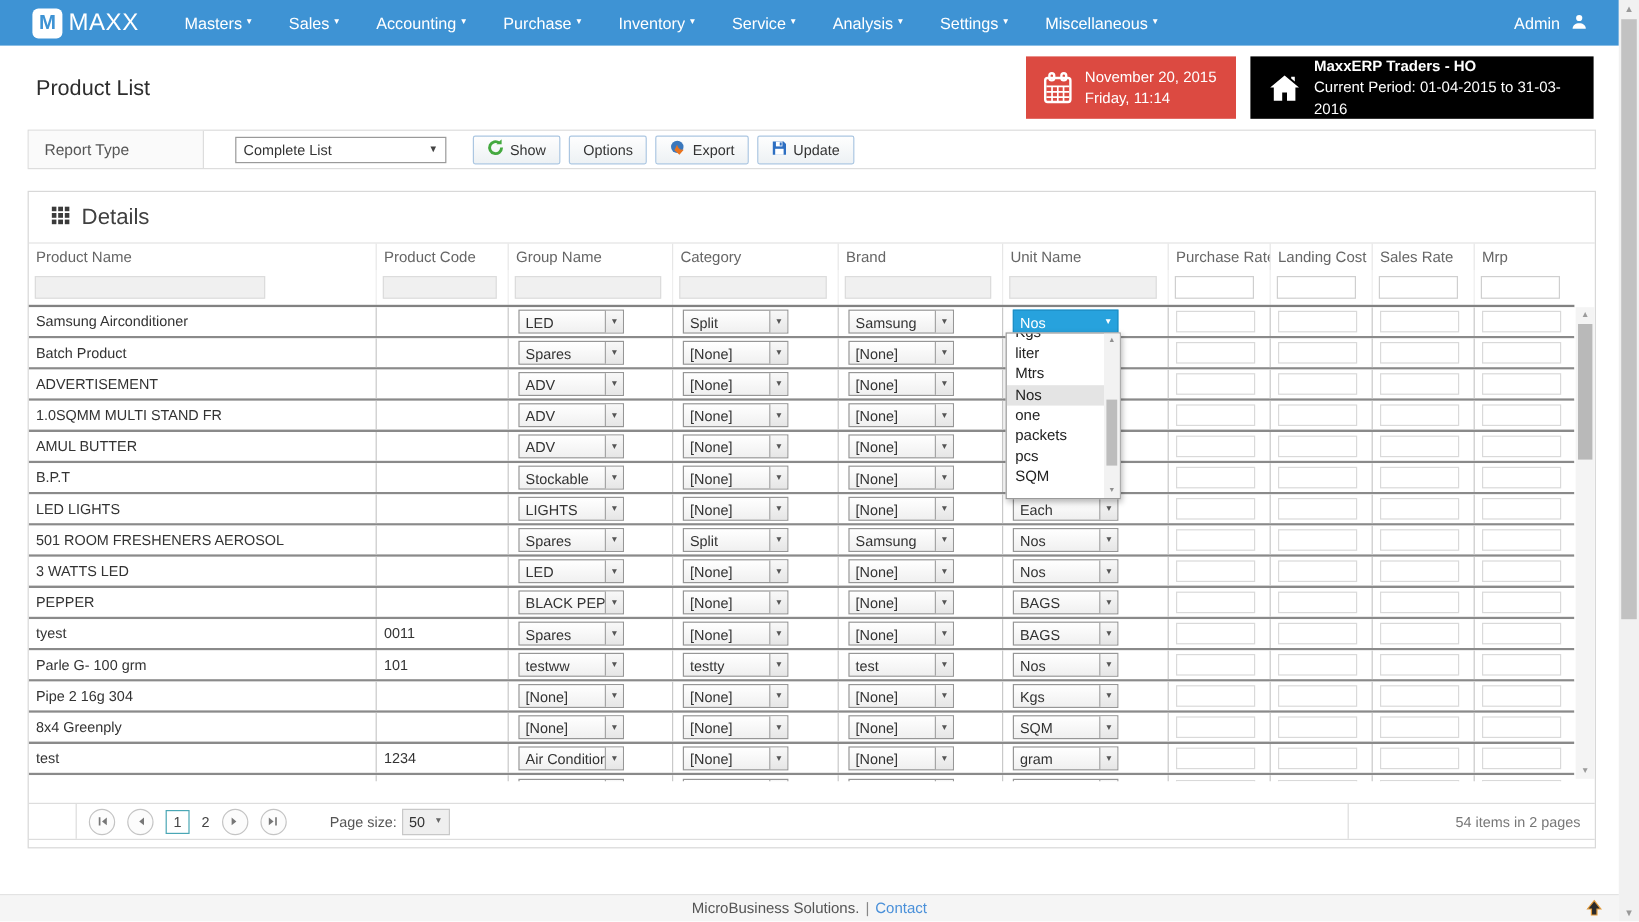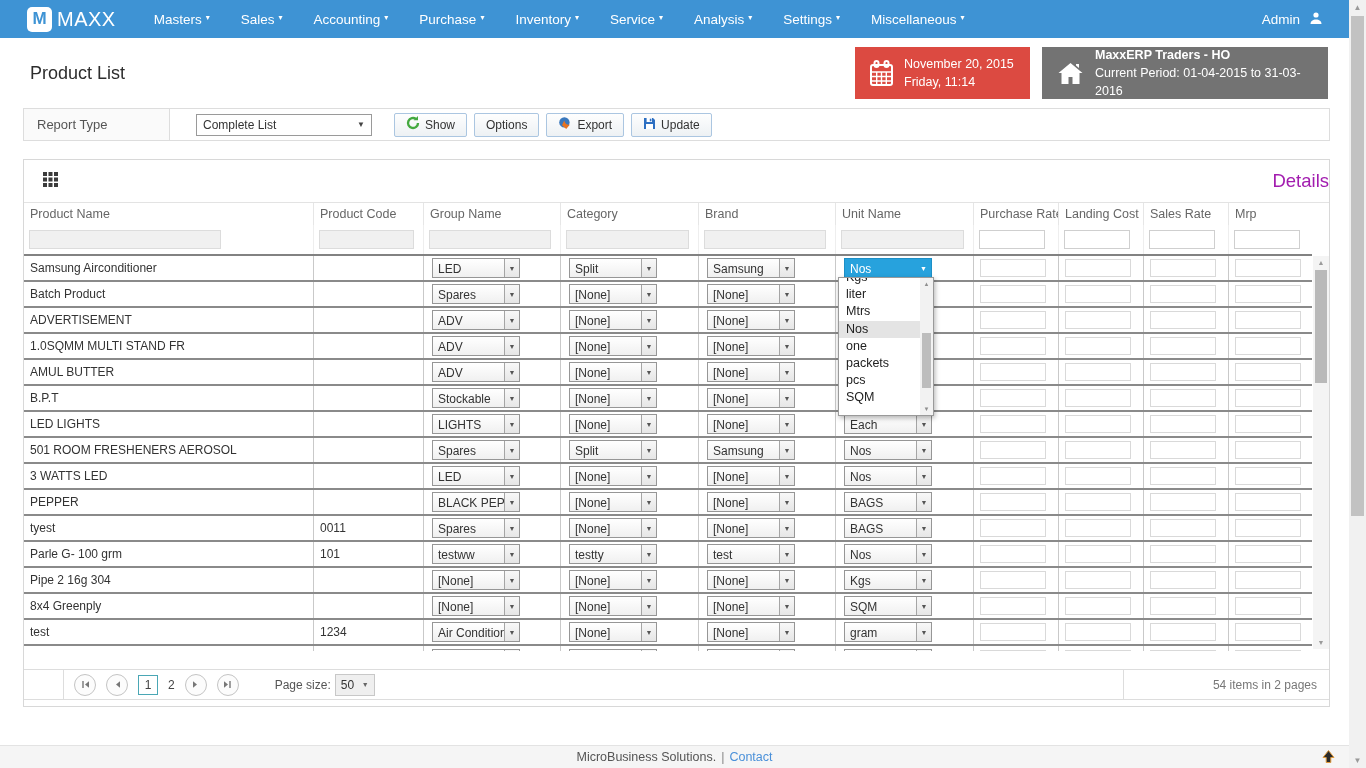--- a/index.html
+++ b/index.html
@@ -17,40 +17,40 @@
   .nav-item { color:#fff; font-size:13.5px; display:flex; align-items:flex-start; gap:4px; cursor:pointer; white-space:nowrap; }
   .nav-item .caret { font-size:8px; margin-top:1px; }
   .nav-right { margin-left:auto; margin-right:26px; display:flex; align-items:center; gap:9px; color:#fff; font-size:13.5px; }
 
   
   .page-header { display:flex; align-items:center; padding:14px 21px 14px 30px; height:70px; }
   .page-title { font-size:18px; color:#2d2d2d; font-weight:400; }
   .badges { margin-left:auto; display:flex; gap:12px; }
   .badge { height:52px; display:flex; align-items:center; color:#fff; }
   .badge.red { background:#dc4a41; width:175px; }
-  .badge.green { background:#737373; width:286px; }
+  .badge.green { background:#000000; width:286px; }
   .badge-icon { margin:0 10px 0 14px; display:flex; }
   .badge-lines { font-size:12.5px; line-height:18px; }
   .badge-lines .b1 { font-weight:bold; }
   .badge.red .b1r { font-weight:400; }
 
   
   .toolbar { margin:0 19px 0 23px; border:1px solid #ddd; height:33px; display:flex; align-items:center; background:#fff;text-align:center; }
   .toolbar-label { width:146px; align-self:stretch; background:#fafafa; border-right:1px solid #ddd;
                    display:flex; align-items:center; padding-left:13px; font-size:13px; color:#555; }
   .report-select { margin-left:26px; width:176px; height:22px; border:1px solid #9a9a9a; background:#fff;
                    display:flex; align-items:center; font-size:12px; color:#333; padding-left:6px; cursor:pointer; }
   .report-select .sel-caret { margin-left:auto; margin-right:6px; font-size:8px; color:#444; }
   .tbtns { margin-left:22px; display:flex; gap:7px; }
   .tbtn { height:24px; border:1px solid #abc6e1; border-radius:2px; background:linear-gradient(#fefefe,#edf1f4);
           display:flex; align-items:center; gap:5px; padding:0 11px; font-size:12px; color:#333; cursor:pointer; }
 
   
   .details { margin:18px 19px 0 23px; border:1px solid #d8d8d8; padding-bottom:6px; background:#fff; }
-  .details-head { height:42px; display:flex; align-items:center; padding-left:19px; gap:10px; font-size:18.5px; color:#a21caf;justify-content:space-between; }
+  .details-head { height:42px; display:flex; align-items:center; padding-left:19px; gap:10px; font-size:18.5px; color:#404040; }
 
   .gridrow { display:grid; grid-template-columns:290px 110px 137px 138px 137px 138px 85px 85px 85px 1fr; }
   .hdr-row { border-top:1px solid #e3e3e3; height:23px; }
   .h-cell { font-size:12.5px; color:#666; padding:4px 4px 0 6px; border-right:1px solid #e6e6e6; overflow:hidden; white-space:nowrap; }
   .h-cell:last-child { border-right:none; }
   .filter-row { height:29px; }
   .f-cell { display:flex; align-items:center; border-right:1px solid #eee; }
   .f-cell:last-child { border-right:none; }
   .f-input { height:19px; background:#f0f0f0; border:1px solid #dcdcdc; margin-left:5px; width:calc(100% - 14px); outline:none; font-size:12px; padding:0 4px; }
   .f-input.short { width:192px; }

